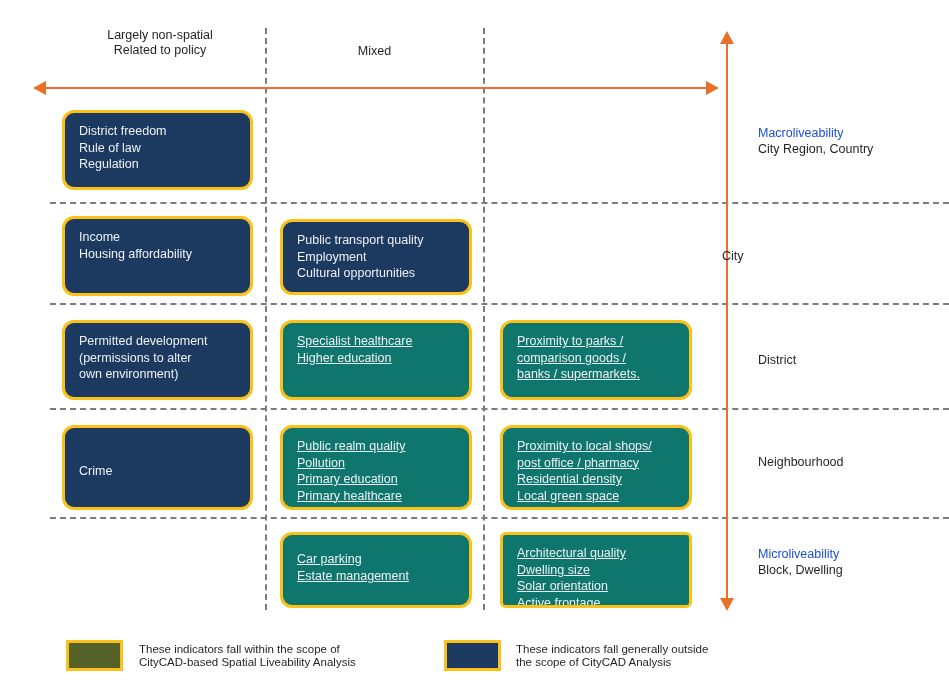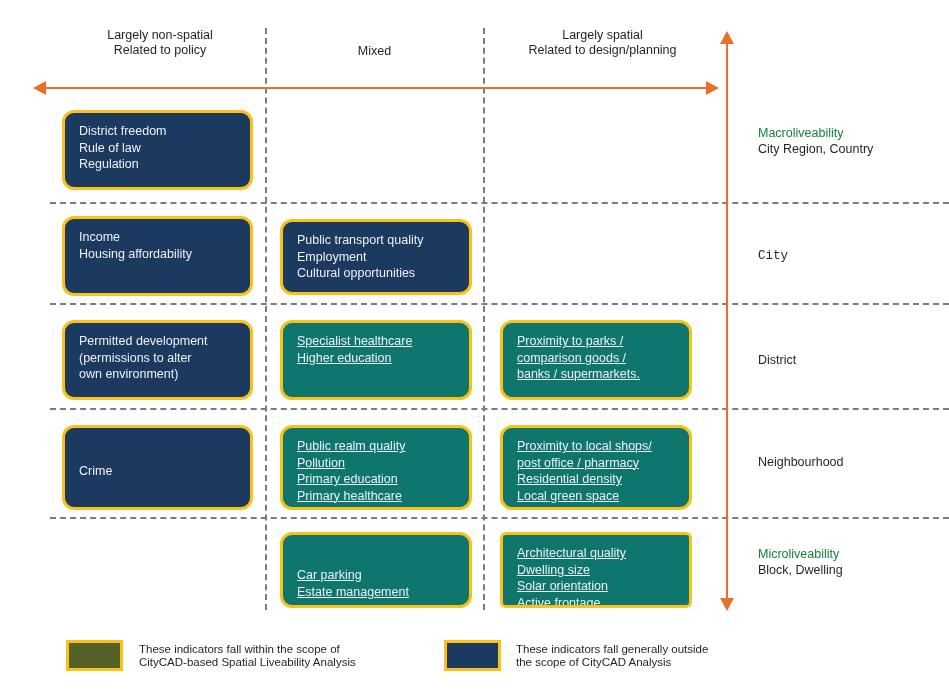--- a/index.html
+++ b/index.html
@@ -92,21 +92,21 @@
   .ibox.green { background: #0f766e; text-decoration: underline; }
 
   
   .scale-label {
     position: absolute;
     font-size: 12.5px;
     line-height: 16px;
     color: #231f20;
   }
   .scale-label .lead {
-    color: #15803d;
+    color: #1d4ed8;
     display: block;
   }
 
   
   .legend-swatch {
     position: absolute;
     width: 57px;
     height: 31px;
     border: 3px solid #fac119;
     box-sizing: border-box;
@@ -124,22 +124,20 @@
 </head>
 <body>
 
 <div id="stage">
 
   <div class="col-header" style="left:55px; top:28px; width:210px;">Largely non-spatial
 Related to policy</div>
 
   <div class="col-header" style="left:272px; top:44px; width:205px;">Mixed</div>
 
-  <div class="col-header" style="left:490px; top:28px; width:225px;">Largely spatial
-Related to design/planning</div>
 
   <div class="vline" style="left:265px; top:28px; height:582px;"></div>
   <div class="vline" style="left:483px; top:28px; height:582px;"></div>
 
   <div class="hline" style="left:50px; top:202px; width:899px;"></div>
   <div class="hline" style="left:50px; top:303px; width:899px;"></div>
   <div class="hline" style="left:50px; top:408px; width:899px;"></div>
   <div class="hline" style="left:50px; top:517px; width:899px;"></div>
 
   <div class="arrow-h-line" style="left:46px; top:87px; width:660px;"></div>
@@ -172,33 +170,33 @@
   <div class="ibox blue" style="left:62px; top:425px; width:191px; height:85px; padding-top:35px;">Crime</div>
   <div class="ibox green" style="left:280px; top:425px; width:192px; height:85px;">Public realm quality
 Pollution
 Primary education
 Primary healthcare</div>
   <div class="ibox green" style="left:500px; top:425px; width:192px; height:85px;">Proximity to local shops/
 post office / pharmacy
 Residential density
 Local green space</div>
 
-  <div class="ibox green" style="left:280px; top:532px; width:192px; height:76px; padding-top:32px;">Car parking
+  <div class="ibox green" style="left:280px; top:532px; width:192px; height:76px; padding-top:16px;">Car parking
 Estate management</div>
   <div class="ibox green" style="left:500px; top:532px; width:192px; height:76px;border-radius:6px;">Architectural quality
 Dwelling size
 Solar orientation
 Active frontage</div>
 
   <div class="scale-label" style="left:758px; top:125px; width:185px;">
     <span class="lead">Macroliveability</span>
     <span>City Region, Country</span>
   </div>
 
-  <div class="scale-label" style="left:758px; top:248px; width:185px;font-family:Liberation Mono, monospace;">
+  <div class="scale-label" style="left:722px; top:248px; width:185px;">
     <span>City</span>
   </div>
 
   <div class="scale-label" style="left:758px; top:352px; width:185px;">
     <span>District</span>
   </div>
 
   <div class="scale-label" style="left:758px; top:454px; width:185px;">
     <span>Neighbourhood</span>
   </div>

